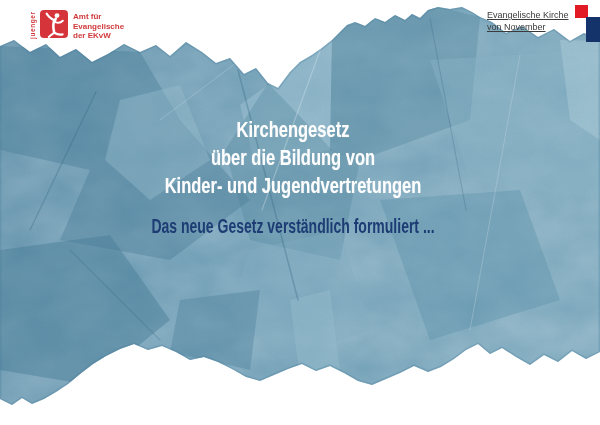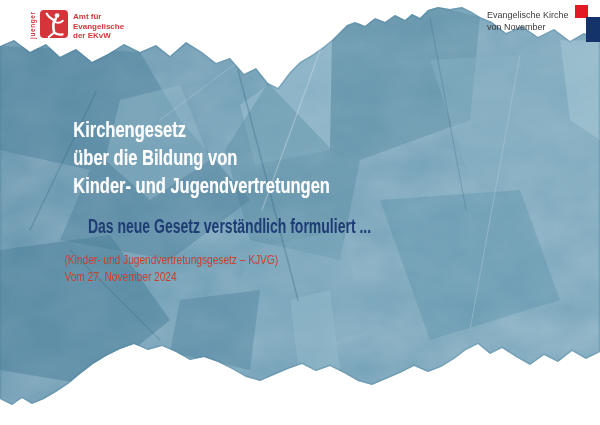--- a/index.html
+++ b/index.html
@@ -15,28 +15,28 @@
     position:absolute;left:0;top:1px;height:29px;
     writing-mode:vertical-rl;transform:rotate(180deg);
     font-size:6.5px;font-weight:bold;letter-spacing:.6px;color:#d0393b;
   }
   .stamp{position:absolute;left:11px;top:1px;width:28px;height:28px;background:#d5353a;border-radius:4px;}
   .stamp svg{position:absolute;left:0;top:0;width:28px;height:28px;}
   .org{position:absolute;left:44px;top:3px;font-size:8px;line-height:9.5px;font-weight:bold;color:#d0393b;white-space:nowrap;}
 
   
   .logo-right{position:absolute;top:5px;left:487px;width:113px;height:42px;z-index:3;}
-  .org2{position:absolute;left:0;top:5px;font-size:9px;line-height:11.5px;color:#3b3b3b;white-space:nowrap;}
+  .org2{position:absolute;left:0;top:5px;font-size:9px;line-height:11.5px;color:#3b3b3b;white-space:nowrap;text-decoration:underline;}
   .mark{position:absolute;left:87px;top:0;width:26px;height:42px;}
   .sq{position:absolute;display:block;}
   .sq.red{left:1px;top:0;width:13px;height:13px;background:#e21a24;}
   .sq.navy{left:12px;top:12px;width:14px;height:25px;background:#14336b;}
 
   
-  .titles{position:absolute;top:116px;left:0;width:586px;z-index:2;}
+  .titles{position:absolute;top:116px;left:0;width:586px;text-align:center;z-index:2;}
   .titles h1{margin:0;padding:0;font-size:22px;line-height:28px;font-weight:bold;color:#fdfdfd;}
   .t-line{display:block;transform:scaleX(.75);transform-origin:50% 50%;white-space:nowrap;
           text-shadow:0 0 1px rgba(255,255,255,.45);}
   .subtitle{margin-top:13px;font-size:20px;line-height:26px;font-weight:bold;color:#1d3c74;
             transform:scaleX(.70);transform-origin:50% 50%;white-space:nowrap;}
   .ref{margin-top:12px;font-size:13px;line-height:17px;color:#c6402e;}
   .ref div{transform:scaleX(.78);transform-origin:50% 50%;white-space:nowrap;}
 </style>
 </head>
 <body>
@@ -143,19 +143,15 @@
     </div>
   </div>
 
   <main class="titles">
     <h1>
       <span class="t-line">Kirchengesetz</span>
       <span class="t-line">über die Bildung von</span>
       <span class="t-line">Kinder- und Jugendvertretungen</span>
     </h1>
     <div class="subtitle">Das neue Gesetz verständlich formuliert ...</div>
-    <div class="ref">
-      <div>(Kinder- und Jugendvertretungsgesetz – KJVG)</div>
-      <div>Vom 27. November 2024</div>
-    </div>
   </main>
 
 </div>
 
 </body></html>

